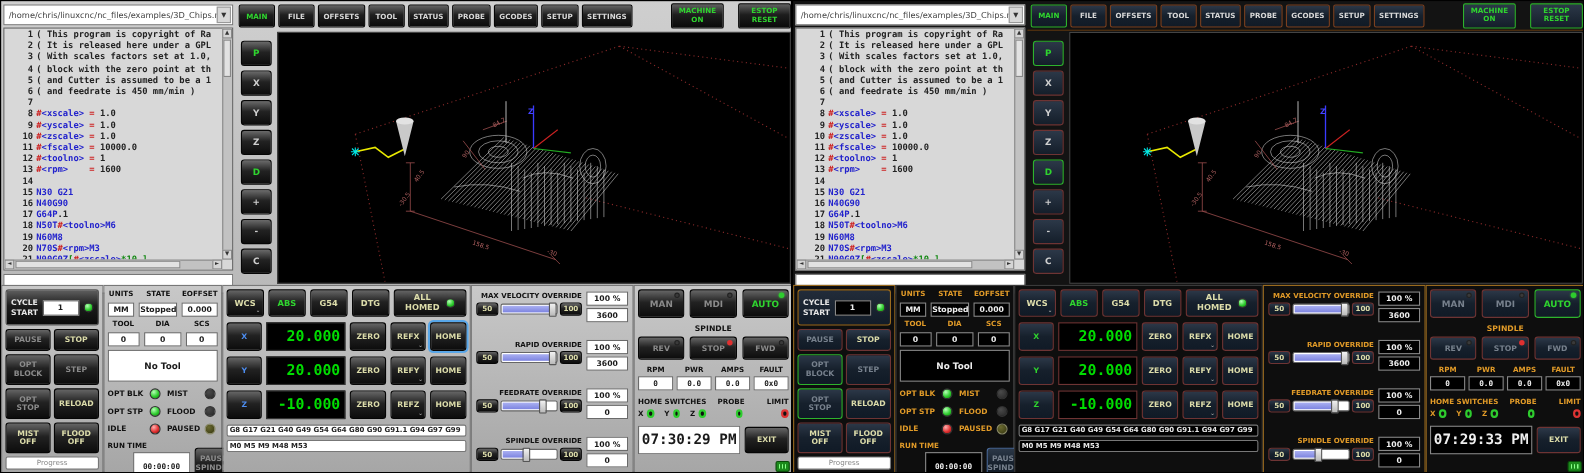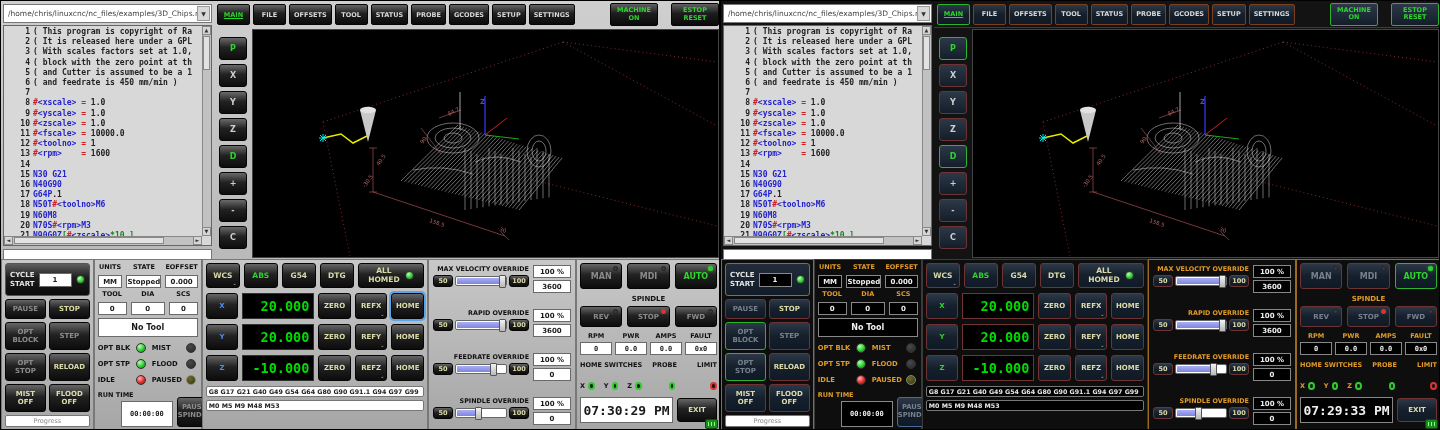--- a/index.html
+++ b/index.html
@@ -32,21 +32,21 @@
   .sc-thumb { position:absolute; background:#e2e2e2; border:1px solid #888; }
   .mdi-row { position:absolute; left:2px; top:248px; width:209px; height:18px; background:#fff; border:1px solid #777; }
   .mdi-input { width:100%; height:100%; border:0; outline:0; font-size:7.5px; color:#333; padding-left:3px; background:transparent; }
 
   
   .tabbar { position:absolute; left:213px; top:0; width:507px; height:27px; display:flex; align-items:center; padding:2px 2px 2px 3px; }
   .half[data-theme="dark"] .tabbar { border-bottom:1px solid #5a3510; }
   .tab { height:21px; padding:0 4px; margin-right:3px; font-size:6.5px; font-weight:bold; color:#d8d8d8;
     background:linear-gradient(180deg,#646464,#1f1f1f 45%,#0b0b0b); border:1px solid #050505; border-radius:2px;
     display:flex; align-items:center; justify-content:center; min-width:33px; }
-  .tab.active { color:#2fd42f;text-decoration:underline; }
+  .tab.active { color:#2fd42f; }
   .half[data-theme="dark"] .tab { background:linear-gradient(180deg,#2c3848,#16202c 50%,#101a26); border-color:#7a4020; }
   .half[data-theme="dark"] .tab.active { border-color:#2db32d; }
   .top-right { margin-left:auto; display:flex; gap:13px; }
   .tr-btn { width:48px; height:23px; font-size:6.5px; font-weight:bold; color:#2fd42f;
     background:linear-gradient(180deg,#606060,#1d1d1d 45%,#0a0a0a); border:1px solid #050505; border-radius:2px;
     display:flex; align-items:center; justify-content:center; }
   .half[data-theme="dark"] .tr-btn { background:linear-gradient(180deg,#2c3848,#141e2a); border-color:#2db32d; }
 
   
   .side-strip { position:absolute; left:213px; top:28px; width:38px; height:229px; padding-top:8px;
@@ -104,21 +104,21 @@
   .cycle-count { width:33px; height:14px; }
   .btn-grid { display:grid; grid-template-columns:1fr 1fr; gap:3px; flex:1; }
   .btn-grid .dkbtn { font-size:7px; }
   .progress { height:12px; background:#fff; border:1px solid #777; border-radius:2px; font-size:6.5px; color:#888;
     display:flex; align-items:center; justify-content:center; }
 
   
   .trip { display:grid; grid-template-columns:1fr 1.2fr 1fr; gap:4px; margin-bottom:2px; }
   .trip .label { text-align:center; }
   .trip .wbox { height:13px; }
-  .no-tool { height:19px; margin:3px 0 6px; font-size:8px; }
+  .no-tool { height:29px; margin:3px 0 6px; font-size:8px; }
   .led-grid { display:grid; grid-template-columns:34px 12px 30px 12px; gap:6px 4px; align-items:center; margin:2px 0 6px; }
   .led-grid .label { font-size:6.8px; }
   .led-grid .led { width:10px; height:10px; }
   .rt-row { display:flex; gap:4px; align-items:flex-end; }
   .rt-col { display:flex; flex-direction:column; gap:2px; }
   .rt-box { width:52px; height:26px; font-family:"DejaVu Sans Mono","Liberation Mono",monospace;margin-left:23px; }
   .pause-spindle { width:48px; height:30px; font-size:6.8px; }
   .half[data-theme="dark"] .pause-spindle { border-color:#4a6a9a; }
 
   
@@ -156,21 +156,21 @@
   .mode-row .dkbtn { flex:1; height:26px; font-size:8px; }
   .mini-led { position:absolute; top:2px; right:3px; width:5px; height:5px; border-radius:50%; }
   .mini-led.g { background:#2ecc2e; box-shadow:0 0 2px #2ecc2e; } .mini-led.r { background:#e03030; }
   .mini-led.off { background:#3a3a3a; border:1px solid #222; }
   .sp-label { text-align:center; font-size:7px; margin:2px 0 3px; }
   .sp-row { display:flex; gap:5px; margin-bottom:5px; }
   .sp-row .dkbtn { flex:1; height:21px; font-size:7px; }
   .fields { display:grid; grid-template-columns:repeat(4,1fr); gap:3px; margin-bottom:6px; }
   .f-col { display:flex; flex-direction:column; align-items:center; gap:2px; }
   .f-col .wbox { width:100%; height:13px; font-family:"DejaVu Sans Mono","Liberation Mono",monospace; }
-  .sw-labels { display:flex; align-items:center; margin-bottom:13px; }
+  .sw-labels { display:flex; align-items:center; margin-bottom:3px; }
   .sw-leds { display:flex; align-items:center; gap:3px; margin-bottom:7px; }
   .axname { font-size:6.5px; font-weight:bold; color:#111; }
   .half[data-theme="dark"] .axname { color:#e09a28; }
   .clock-row { display:flex; gap:4px; align-items:center; }
   .clock { flex:1; height:26px; font-size:13px; font-weight:bold; font-family:"DejaVu Sans Mono","Liberation Mono",monospace; }
   .exit-btn { width:40px; height:24px; font-size:7px; }
   .kbd-icon { position:absolute; right:2px; bottom:1px; width:13px; height:10px; background:#1c8a1c;
     border:1px solid #0a4a0a; border-radius:2px; }
   .kbd-icon::after { content:""; position:absolute; left:2px; top:2px; right:2px; bottom:2px;
     background:repeating-linear-gradient(90deg,#8f8 0 1px,transparent 1px 3px); }

